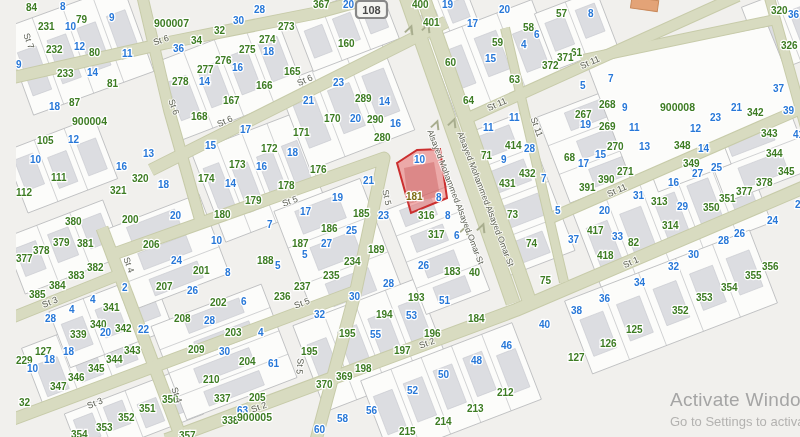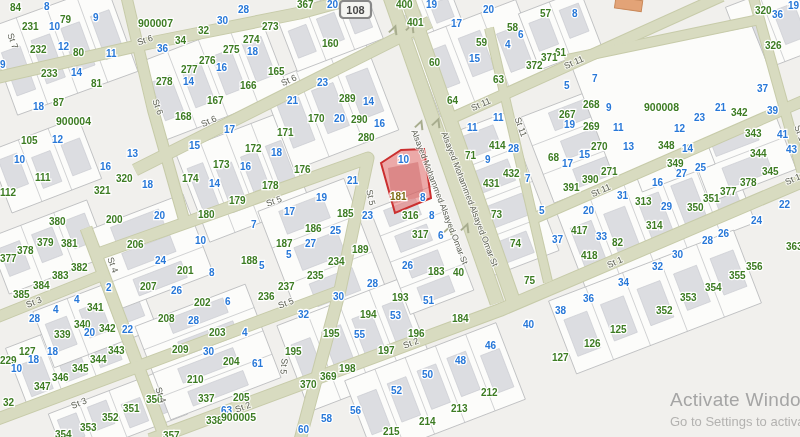--- a/index.html
+++ b/index.html
@@ -1,18 +1,18 @@
 <!DOCTYPE html>
 <html><head>
 <meta charset="utf-8">
 <style>
   html,body{margin:0;padding:0;background:#f1f0ed;}
   body{width:800px;height:437px;overflow:hidden;position:relative;
        font-family:"Liberation Sans", sans-serif;}
-  #map-viewport{position:absolute;inset:0;width:704px;height:437px;cursor:grab;}
+  #map-viewport{position:absolute;inset:0;width:704px;height:437px;cursor:grab;margin-left:16px;}
   svg{display:block;}
   svg text{font-family:"Liberation Sans", sans-serif;}
   #watermark{position:absolute;left:670px;top:389px;width:130px;
              pointer-events:none;white-space:nowrap;}
   #watermark .wm1{font-size:19px;color:#a5a5a5;letter-spacing:.3px;}
   #watermark .wm2{font-size:13px;color:#b3b2b0;margin-top:3px;}
 </style>
 </head>
 <body>
 

